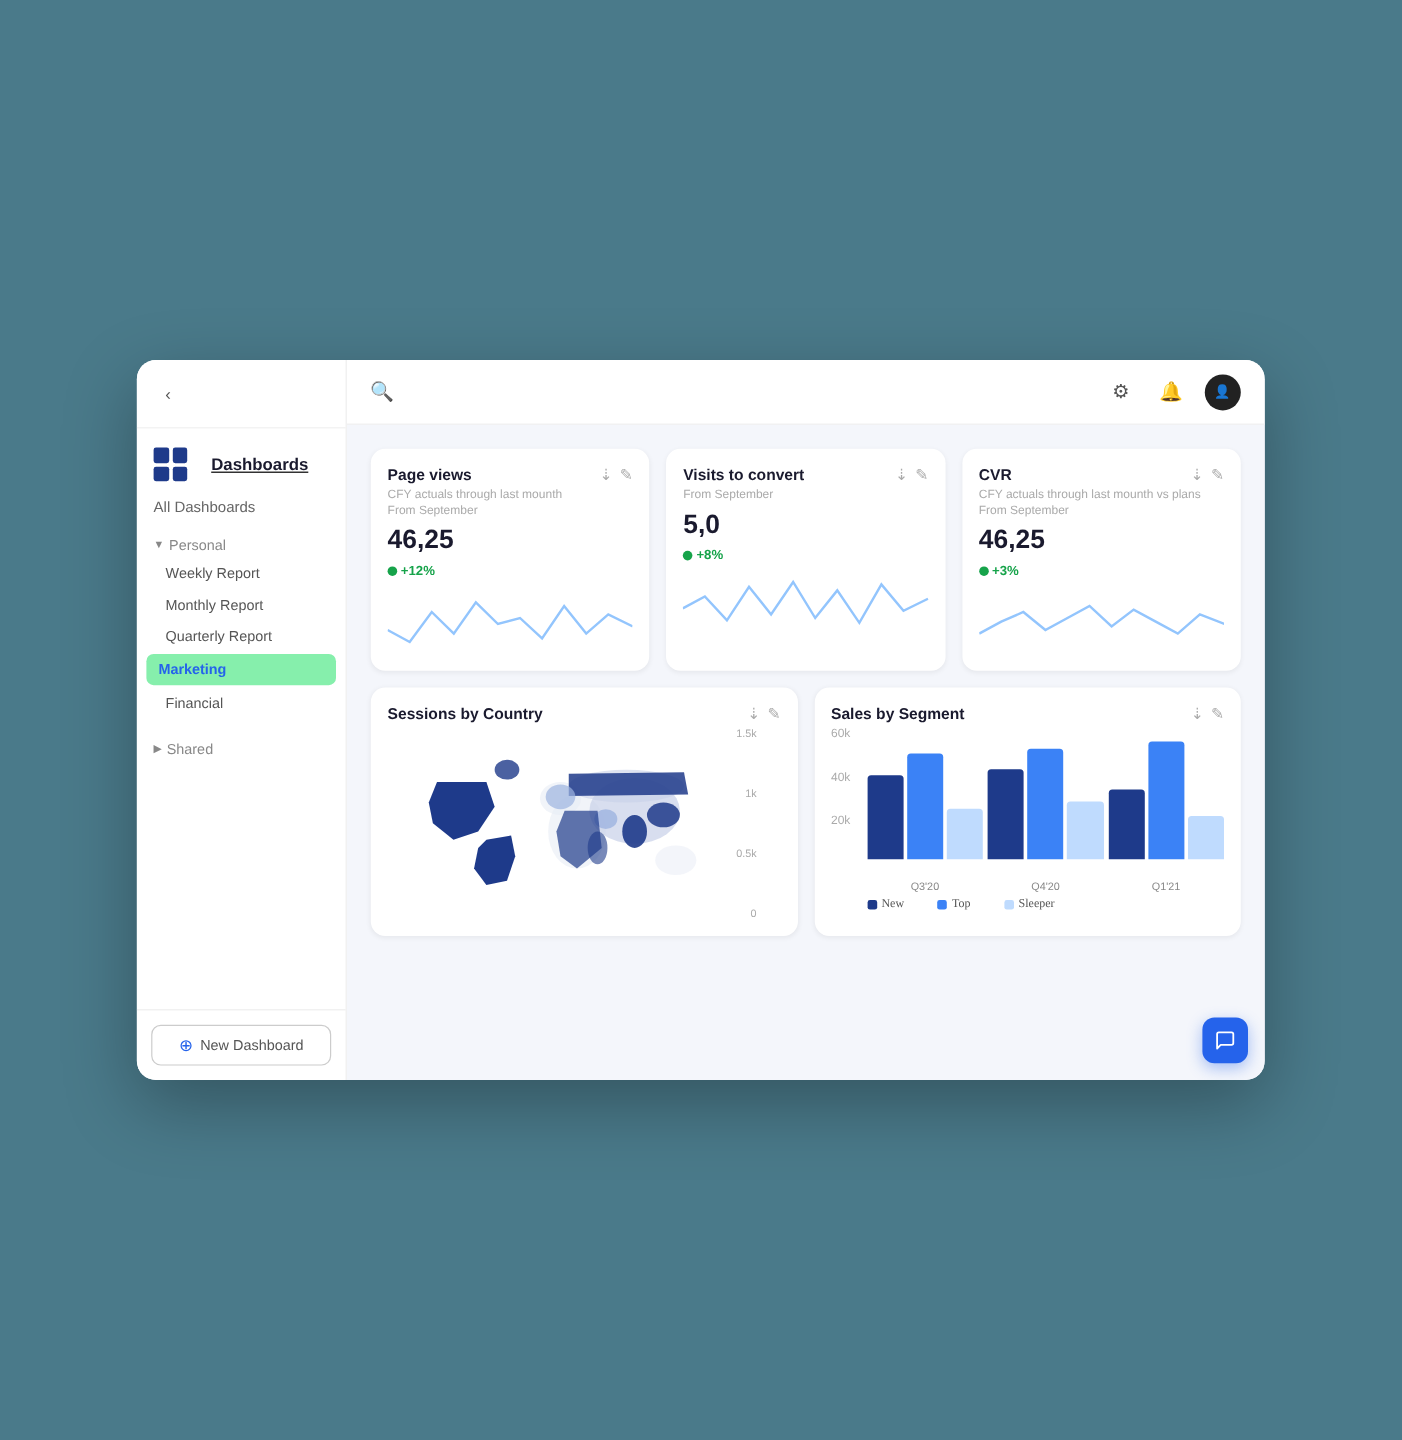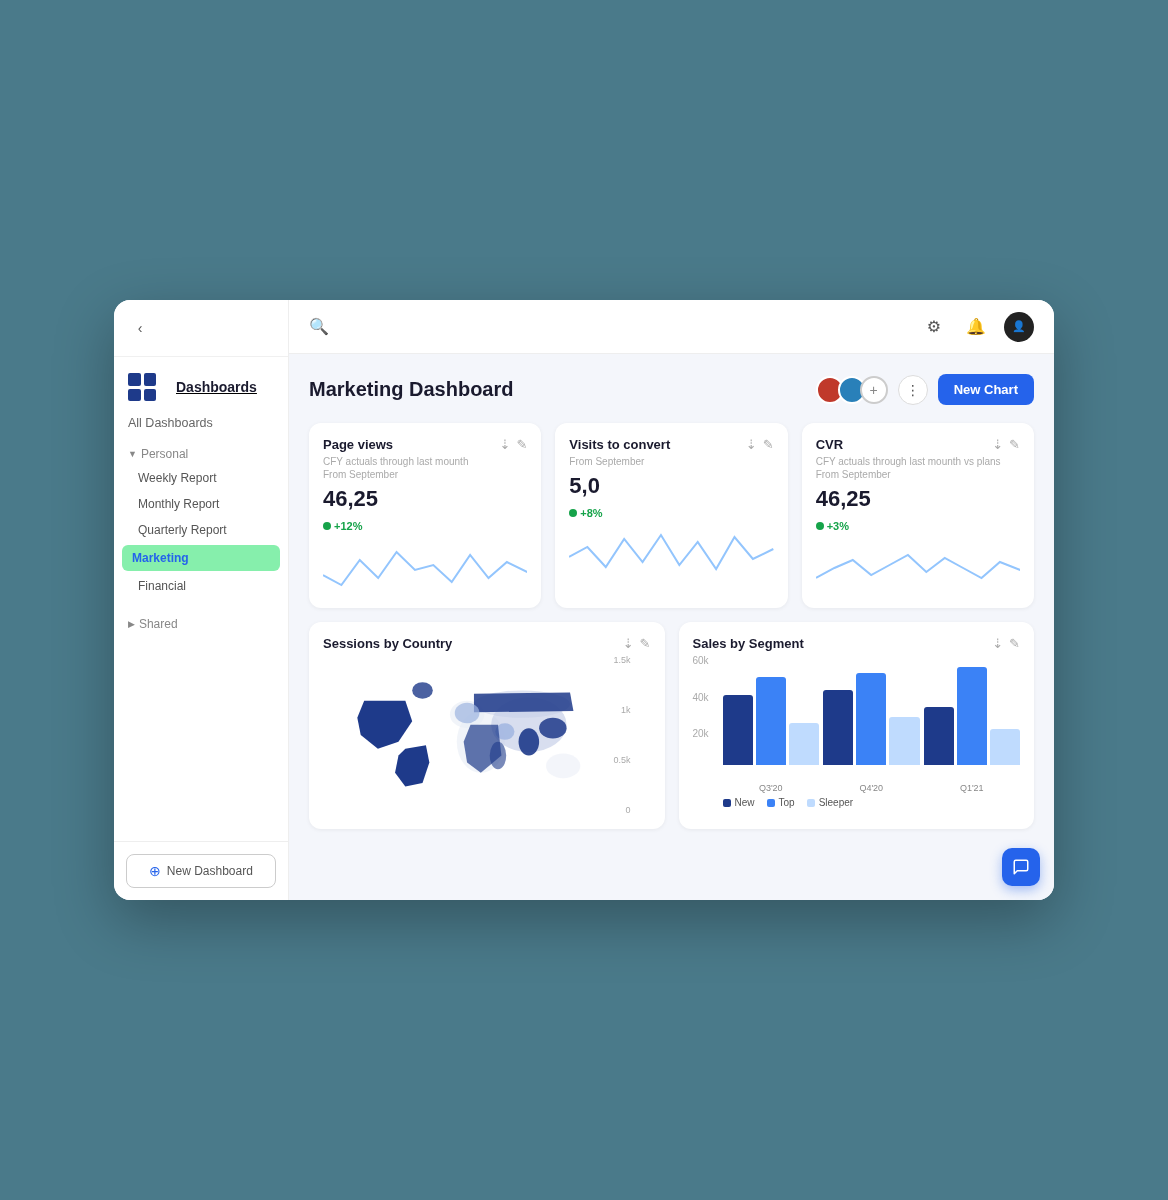--- a/index.html
+++ b/index.html
@@ -355,24 +355,25 @@
       top: 0;
       height: 110px;
       display: flex;
       flex-direction: column;
       justify-content: space-between;
       align-items: flex-end;
     }
     .y-label { font-size: 10px; color: #aaa; }
     .legend {
       display: flex;
-      gap: 12px;
+      gap: 28px;
       margin-left: 30px;
       margin-top: 4px;
       align-items: center;
+      font-family: Liberation Serif, serif;
     }
     .legend-item {
       display: flex;
       align-items: center;
       gap: 4px;
       font-size: 10px;
       color: #555;
     }
     .legend-dot {
       width: 8px;
@@ -453,33 +454,20 @@
         <div class="topbar-icon">⚙</div>
         <div class="topbar-icon">🔔</div>
         <div class="user-avatar">
           <span>👤</span>
         </div>
       </div>
     </div>
 
     <div class="content">
 
-      <div class="page-header">
-        <h1 class="page-title">Marketing Dashboard</h1>
-        <div class="header-actions">
-
-          <div class="avatar-group">
-            <div class="avatar-sm" style="background:#c0392b; width:28px;height:28px;border-radius:50%;border:2px solid #fff;"></div>
-            <div class="avatar-sm" style="background:#2980b9; width:28px;height:28px;border-radius:50%;border:2px solid #fff;margin-left:-6px;"></div>
-            <div class="avatar-add">+</div>
-          </div>
-          <div class="more-btn">⋮</div>
-          <button class="new-chart-btn">New Chart</button>
-        </div>
-      </div>
 
       <div class="cards-grid">
 
         <div class="card">
           <div class="card-header">
             <span class="card-title">Page views</span>
             <div class="card-actions">
               <span>⇣</span>
               <span>✎</span>
             </div>

